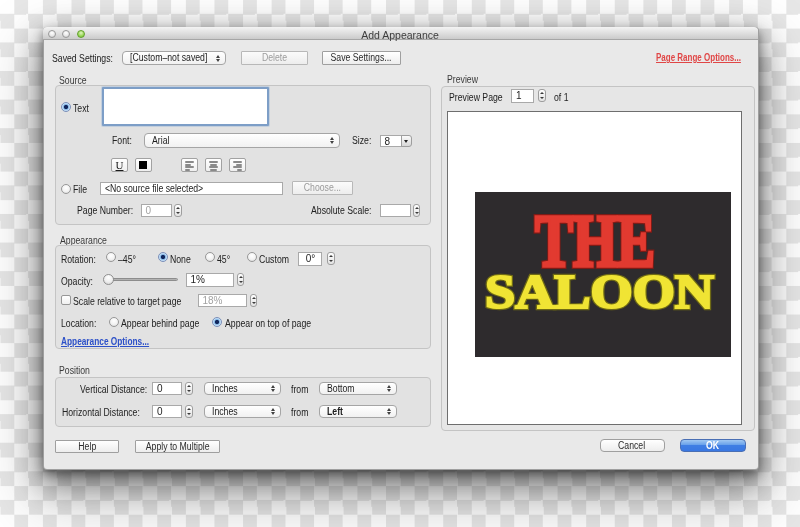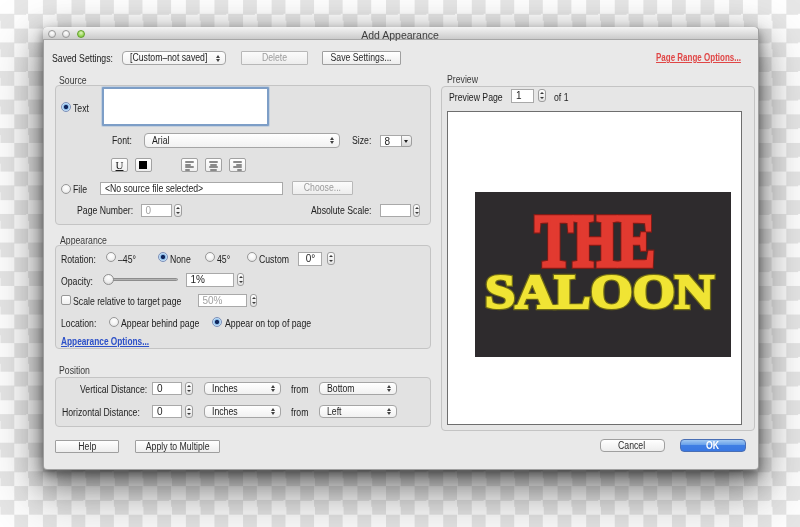--- a/index.html
+++ b/index.html
@@ -160,21 +160,21 @@
   <div class="stepper" style="left:327px; top:251.5px;"></div>
 
   <div class="label" style="left:60.5px; top:275.5px;">Opacity:</div>
   <div class="abs" style="left:104px; top:277.5px; width:74px; height:3.5px; background:linear-gradient(#9e9e9e,#c6c6c6); border-radius:2px; border:0.5px solid #8d8d8d;"></div>
   <div class="abs" style="left:102.5px; top:274px; width:11px; height:11px; border-radius:50%; background:radial-gradient(circle at 50% 30%, #ffffff 0%, #ededed 55%, #c9c9c9 100%); border:1px solid #8f8f8f;"></div>
   <div class="field" style="left:185.5px; top:272.5px; width:48.5px; height:14px;">1%</div>
   <div class="stepper" style="left:236.5px; top:272.5px;"></div>
 
   <div class="checkbox" style="left:61px; top:295px;"></div>
   <div class="label" style="left:72.5px; top:296px;">Scale relative to target page</div>
-  <div class="field dim2" style="left:197.5px; top:293.5px; width:49px; height:13.5px;">50%</div>
+  <div class="field dim2" style="left:197.5px; top:293.5px; width:49px; height:13.5px;">18%</div>
   <div class="stepper" style="left:249.5px; top:293.5px;"></div>
 
   <div class="label" style="left:61px; top:318px;">Location:</div>
   <div class="radio" style="left:108.5px; top:317px;"></div>
   <div class="label" style="left:121px; top:318px;">Appear behind page</div>
   <div class="radio sel" style="left:211.5px; top:317px;"></div>
   <div class="label" style="left:224.5px; top:318px;">Appear on top of page</div>
   <div class="link" style="left:60.5px; top:335.5px; color:#2c50c8; transform:scaleX(0.83); transform-origin:0 50%;">Appearance Options...</div>
 
   <div class="glabel" style="left:58.5px; top:365px;">Position</div>
@@ -183,21 +183,21 @@
   <div class="field" style="left:152px; top:381.5px; width:30px; height:13.5px;">0</div>
   <div class="stepper" style="left:185px; top:381.5px;"></div>
   <div class="popup" style="left:203.5px; top:381.5px; width:77.5px; height:13.5px;"><i class="t">Inches</i></div>
   <div class="label" style="left:290.5px; top:384px;">from</div>
   <div class="popup" style="left:319px; top:381.5px; width:77.5px; height:13.5px;"><i class="t">Bottom</i></div>
   <div class="label" style="left:62px; top:407px;">Horizontal Distance:</div>
   <div class="field" style="left:152px; top:404.5px; width:30px; height:13.5px;">0</div>
   <div class="stepper" style="left:185px; top:404.5px;"></div>
   <div class="popup" style="left:203.5px; top:404.5px; width:77.5px; height:13.5px;"><i class="t">Inches</i></div>
   <div class="label" style="left:290.5px; top:407px;">from</div>
-  <div class="popup" style="left:319px; top:404.5px; width:77.5px; height:13.5px;"><i class="t">Left</i></div>
+  <div class="popup" style="left:319px; top:404.5px; width:77.5px; height:13.5px;font-weight:bold;"><i class="t">Left</i></div>
 
   <div class="btn" style="left:55px; top:440px; width:64px; height:12.5px; line-height:11px;"><i class="t tc">Help</i></div>
   <div class="btn" style="left:135px; top:440px; width:85px; height:12.5px; line-height:11px;"><i class="t tc">Apply to Multiple</i></div>
 
   <div class="glabel" style="left:447px; top:73.5px;">Preview</div>
   <div class="groupbox" style="left:441px; top:85.5px; width:314px; height:345.5px; background:#e6e6e6;"></div>
   <div class="label" style="left:449px; top:92px;">Preview Page</div>
   <div class="field" style="left:511px; top:89px; width:23px; height:13.5px;">1</div>
   <div class="stepper" style="left:538px; top:88.5px;"></div>
   <div class="label" style="left:554px; top:92px;">of 1</div>

